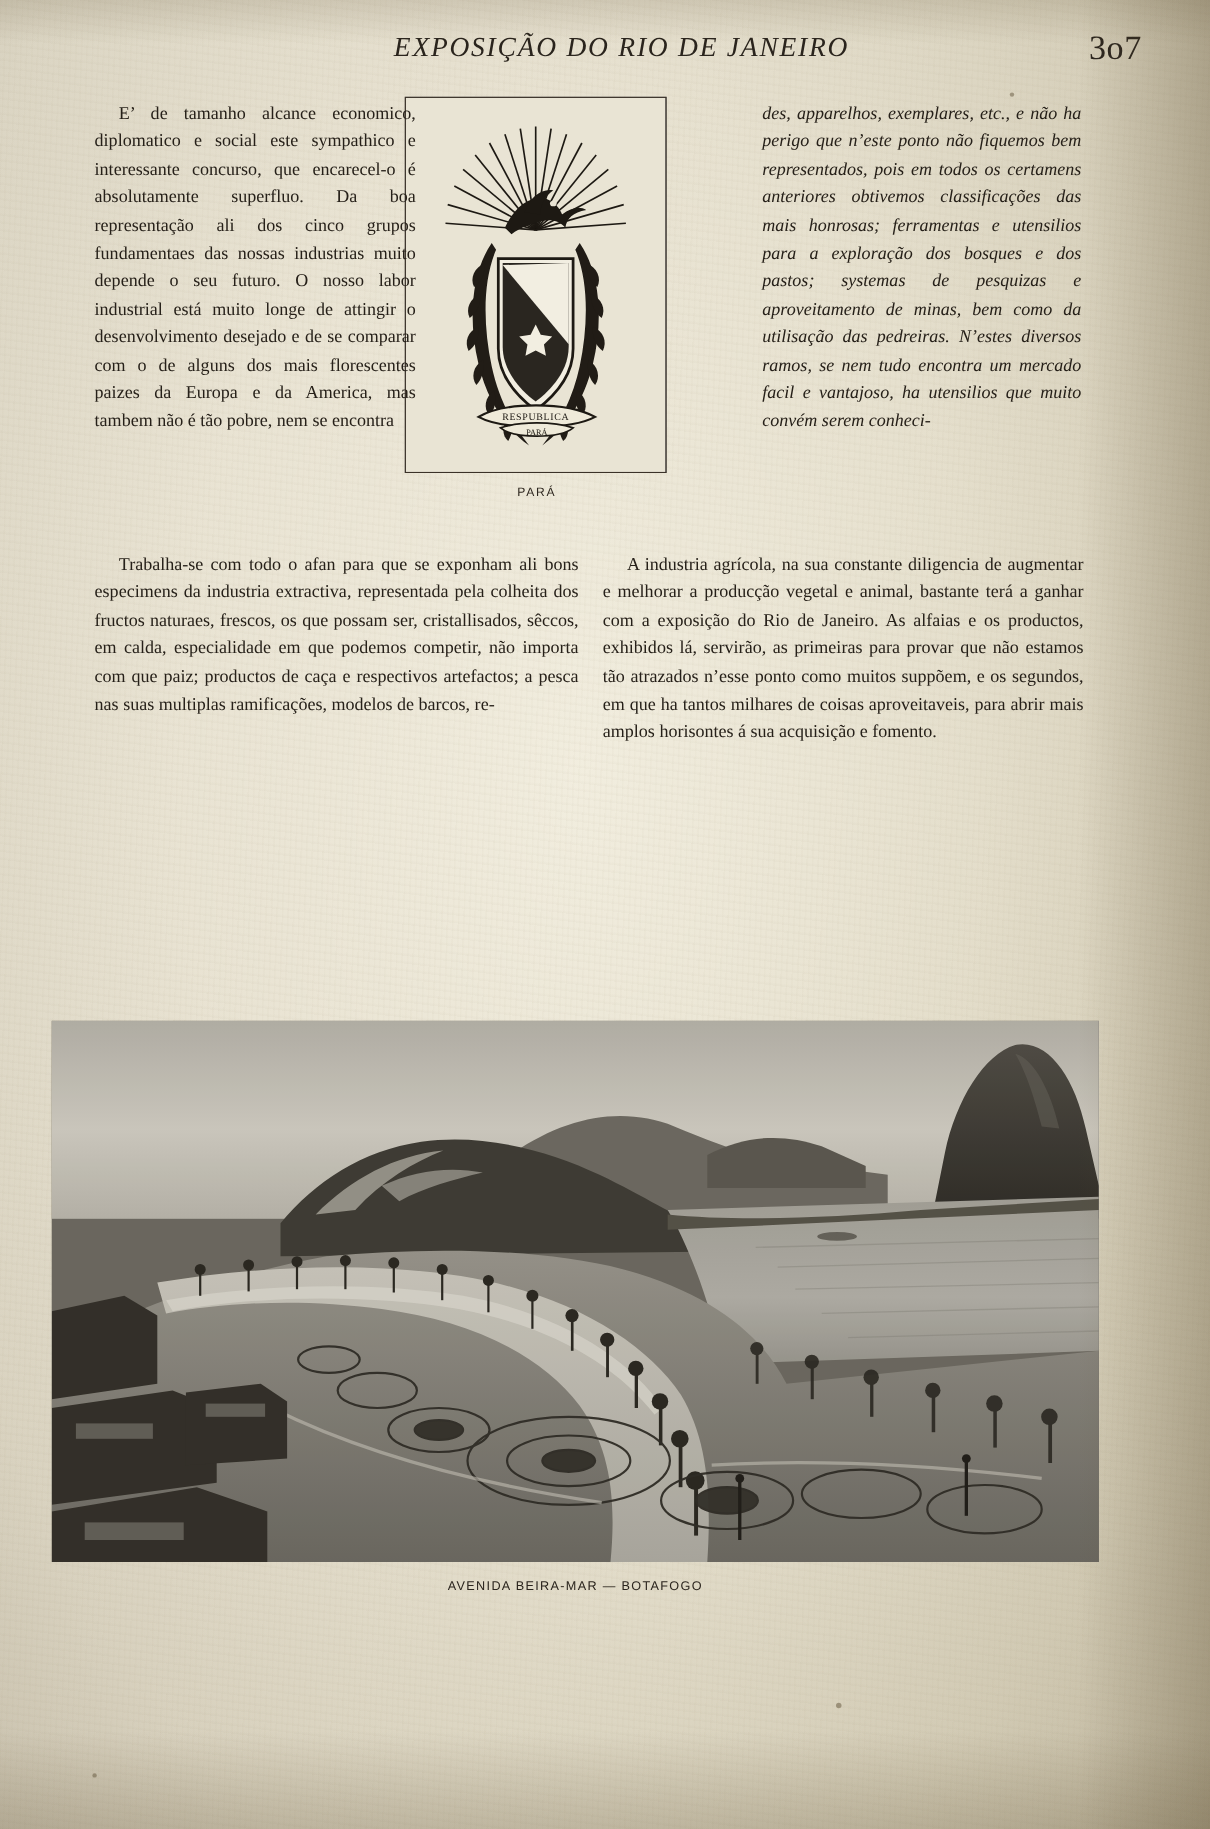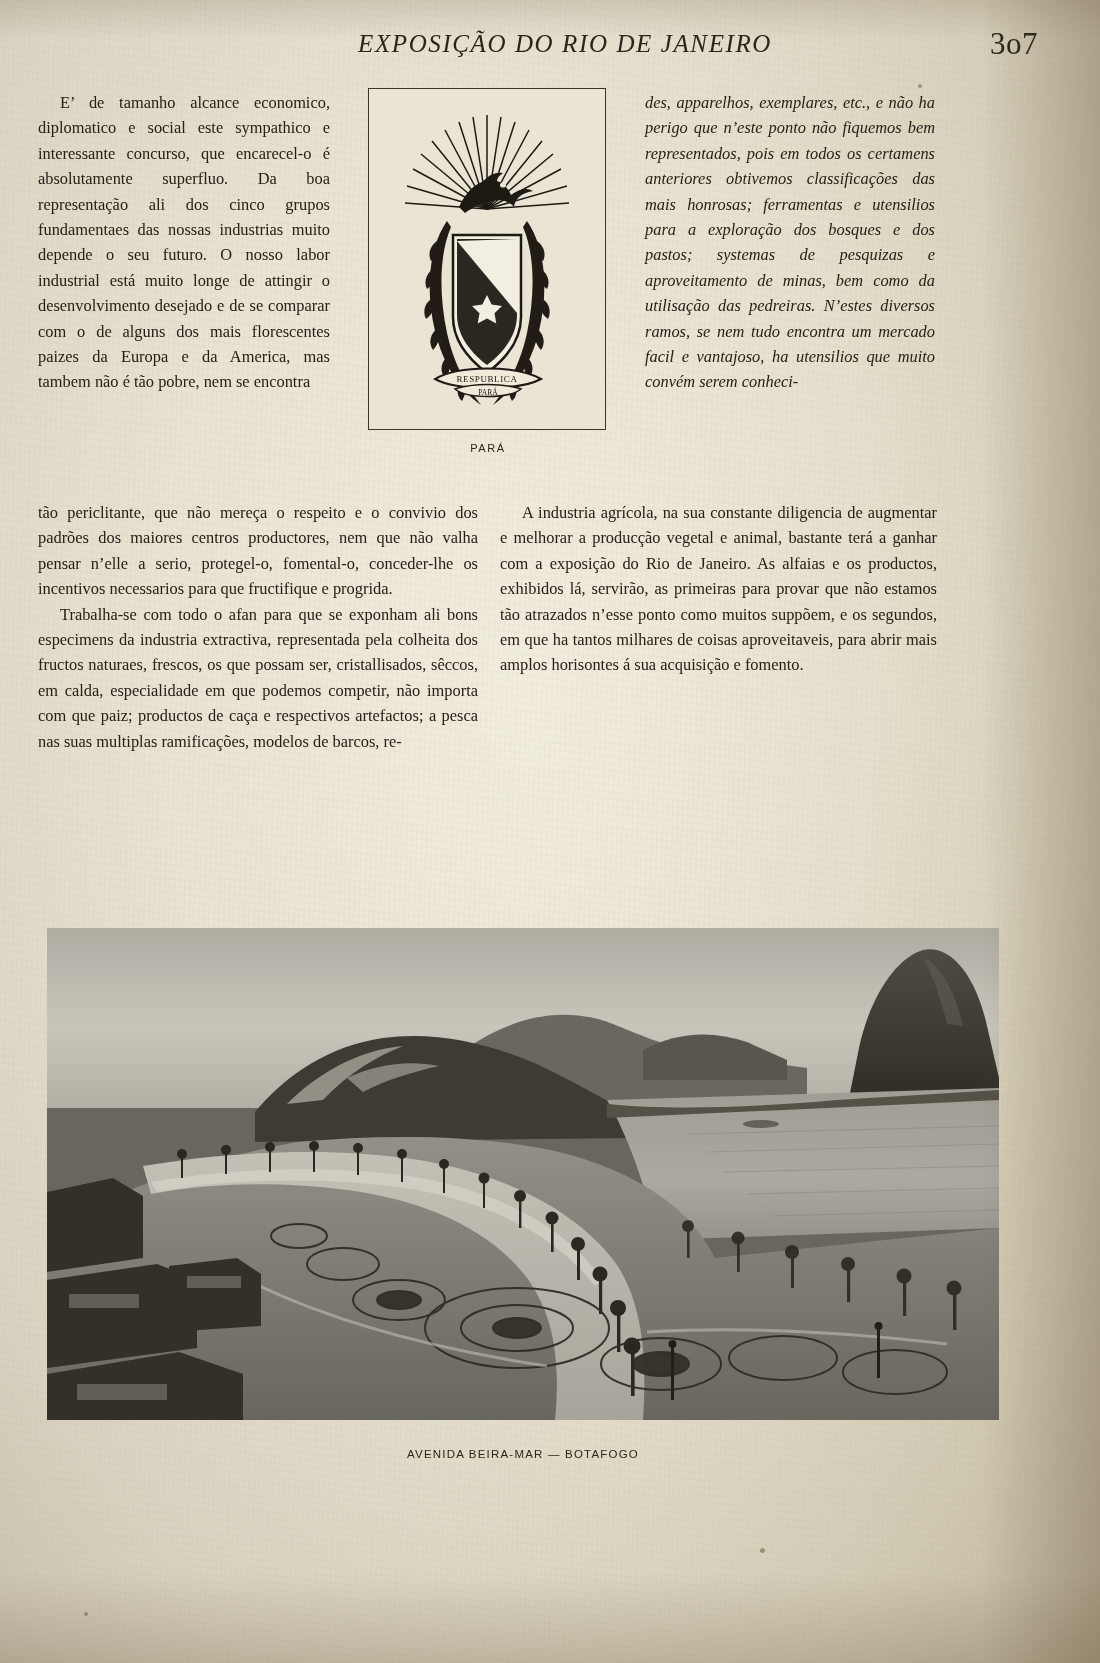--- a/index.html
+++ b/index.html
@@ -85,20 +85,21 @@
     letter-spacing: 0.5px;
   }
 
   
   .col {
     position: absolute;
     font-size: 16.4px;
     line-height: 25.4px;
     text-align: justify;
     color: #262019;
+    margin-left: 48px;
   }
   .col p {
     margin: 0 0 0 0;
   }
   .col p + p { margin-top: 0; }
   .indent { text-indent: 22px; }
 
   .col-left-top {
     left: 38px;
     top: 90px;
@@ -154,21 +155,21 @@
   }
   .photo {
     width: 952px;
     height: 492px;
     display: block;
     background: #6e6a62;
     position: relative;
     overflow: hidden;
   }
   .photo-caption {
-    margin-top: 28px;
+    margin-top: 16px;
     text-align: center;
     font-size: 11.5px;
     letter-spacing: 1.2px;
     font-family: "Liberation Sans", sans-serif;
     color: #2b251e;
   }
 
   
   .speck {
     position: absolute;
@@ -265,21 +266,20 @@
 
   <div class="col col-left-top">
     <p class="indent">E’ de tamanho alcance economico, diplomatico e social este sympathico e interessante concurso, que encarecel-o é absolutamente superfluo. Da boa representação ali dos cinco grupos fundamentaes das nossas industrias muito depende o seu futuro. O nosso labor industrial está muito longe de attingir o desenvolvimento desejado e de se comparar com o de alguns dos mais florescentes paizes da Europa e da America, mas tambem não é tão pobre, nem se encontra</p>
   </div>
 
   <div class="col col-right-top">
     <p>des, apparelhos, exemplares, etc., e não ha perigo que n’este ponto não fiquemos bem representados, pois em todos os certamens anteriores obtivemos classificações das mais honrosas; ferramentas e utensilios para a exploração dos bosques e dos pastos; systemas de pesquizas e aproveitamento de minas, bem como da utilisação das pedreiras. N’estes diversos ramos, se nem tudo encontra um mercado facil e vantajoso, ha utensilios que muito convém serem conheci-</p>
   </div>
 
   <div class="col col-left-rest">
-    <p>tão periclitante, que não mereça o respeito e o convivio dos padrões dos maiores centros productores, nem que não valha pensar n’elle a serio, protegel-o, fomental-o, conceder-lhe os incentivos necessarios para que fructifique e progrida.</p>
     <p class="indent">Trabalha-se com todo o afan para que se exponham ali bons especimens da industria extractiva, representada pela colheita dos fructos naturaes, frescos, os que possam ser, cristallisados, sêccos, em calda, especialidade em que podemos competir, não importa com que paiz; productos de caça e respectivos artefactos; a pesca nas suas multiplas ramificações, modelos de barcos, re-</p>
   </div>
 
   <div class="col col-right-rest">
     <p class="indent">A industria agrícola, na sua constante diligencia de augmentar e melhorar a producção vegetal e animal, bastante terá a ganhar com a exposição do Rio de Janeiro. As alfaias e os productos, exhibidos lá, servirão, as primeiras para provar que não estamos tão atrazados n’esse ponto como muitos suppõem, e os segundos, em que ha tantos milhares de coisas aproveitaveis, para abrir mais amplos horisontes á sua acquisição e fomento.</p>
   </div>
 
   <div class="photo-figure">
     <div class="photo">
       <svg viewBox="0 0 952 492" width="952" height="492" preserveAspectRatio="none">

